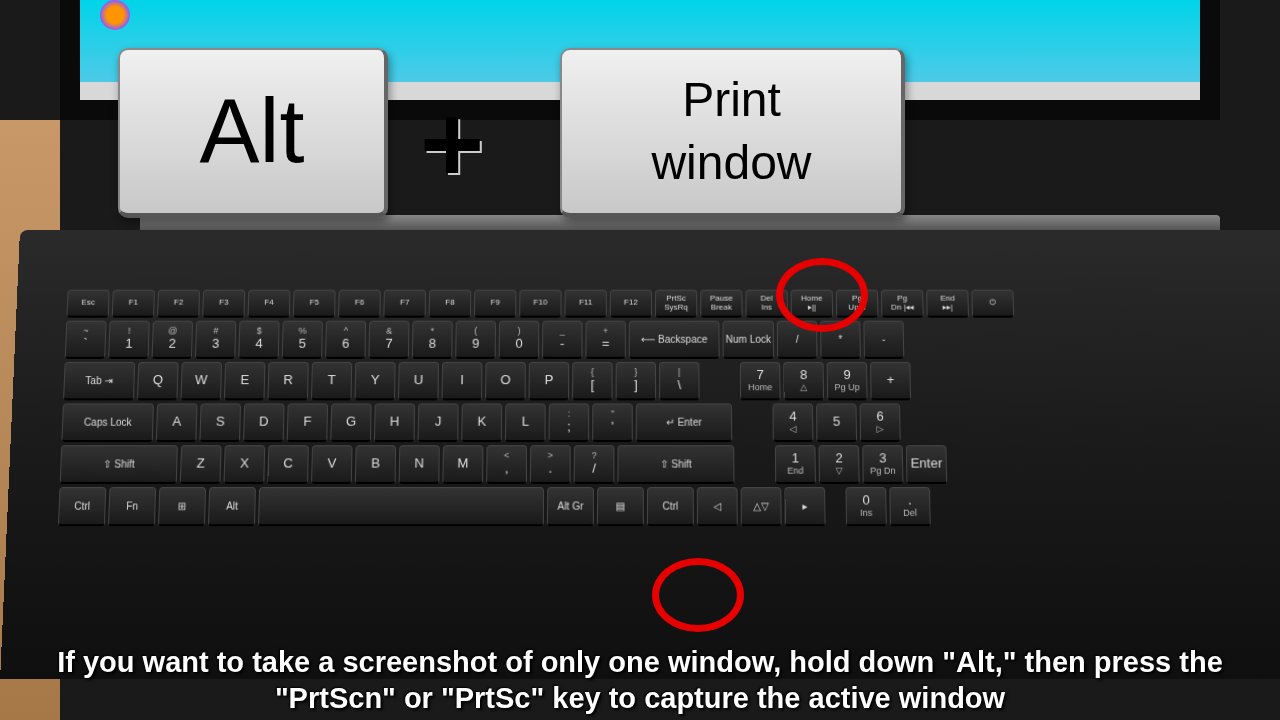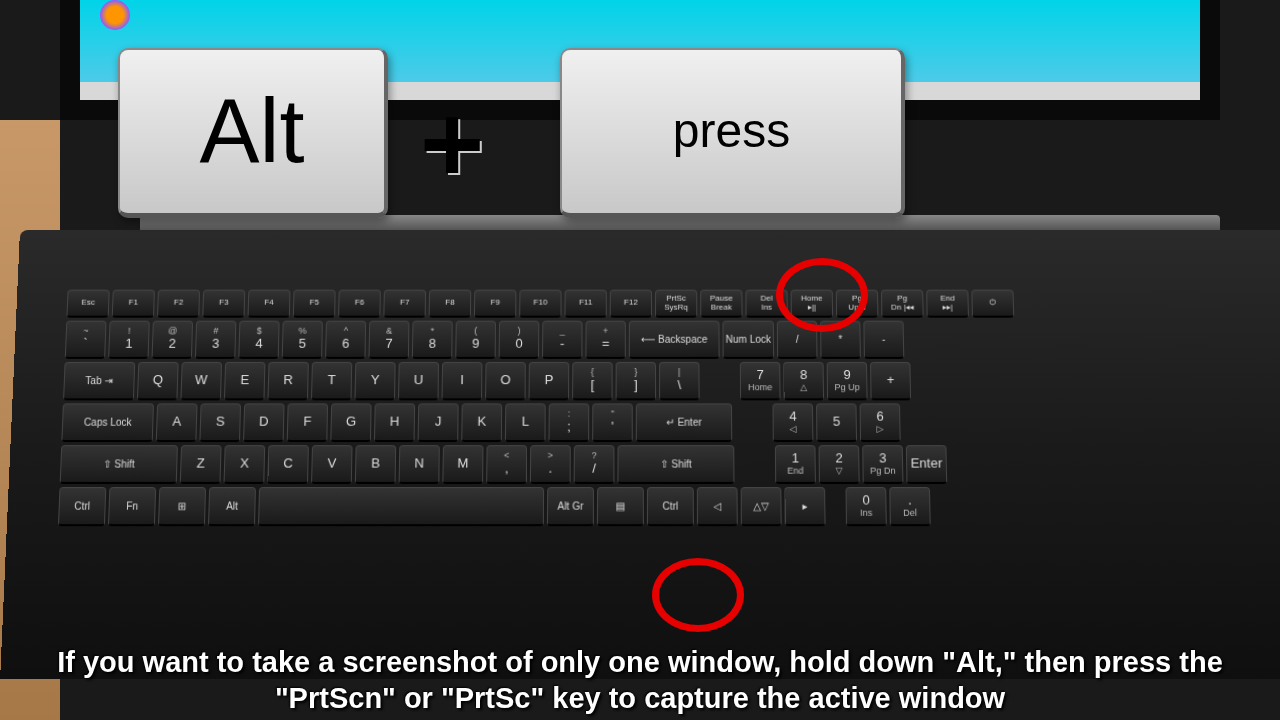--- a/index.html
+++ b/index.html
@@ -444,19 +444,20 @@
 
 <div class="overlay-key alt">
   <span>Alt</span>
 </div>
 
 <div class="plus-symbol">
   <span>+</span>
 </div>
 
 <div class="overlay-key prt">
-  <span>press</span>
+  <span>Print</span>
+  <span>window</span>
 </div>
 
 <div class="red-circle circle-prtsc"></div>
 <div class="red-circle circle-altgr"></div>
 
 <div class="caption">If you want to take a screenshot of only one window, hold down "Alt," then press the "PrtScn" or "PrtSc" key to capture the active window</div>
 
 </body></html>

